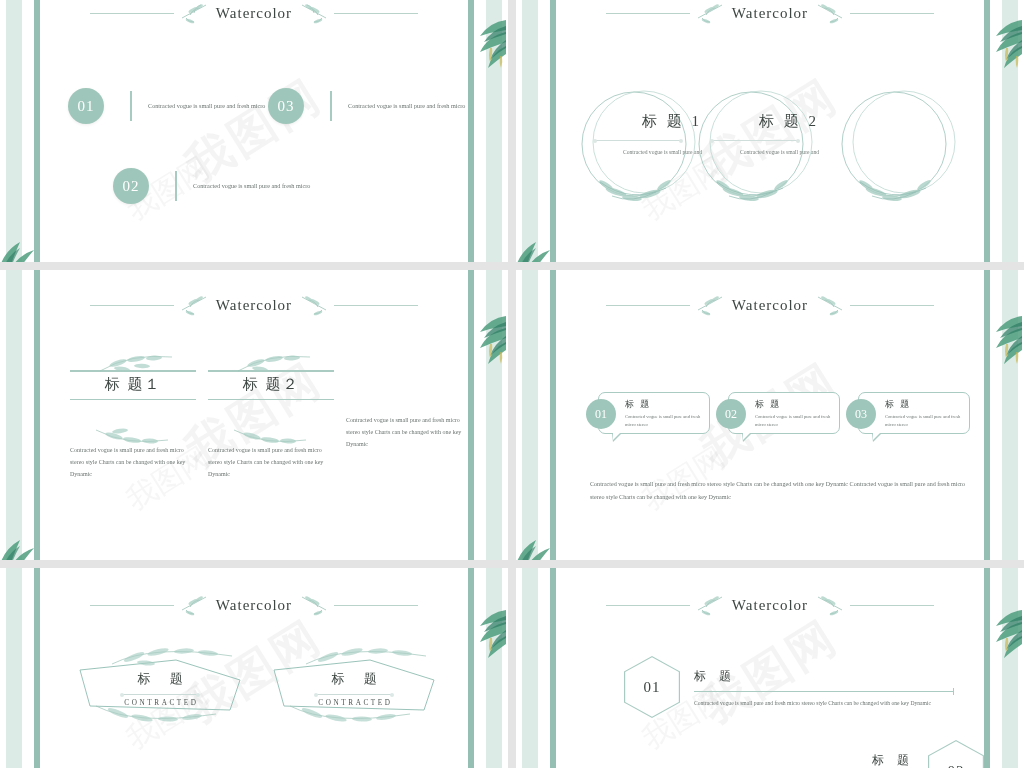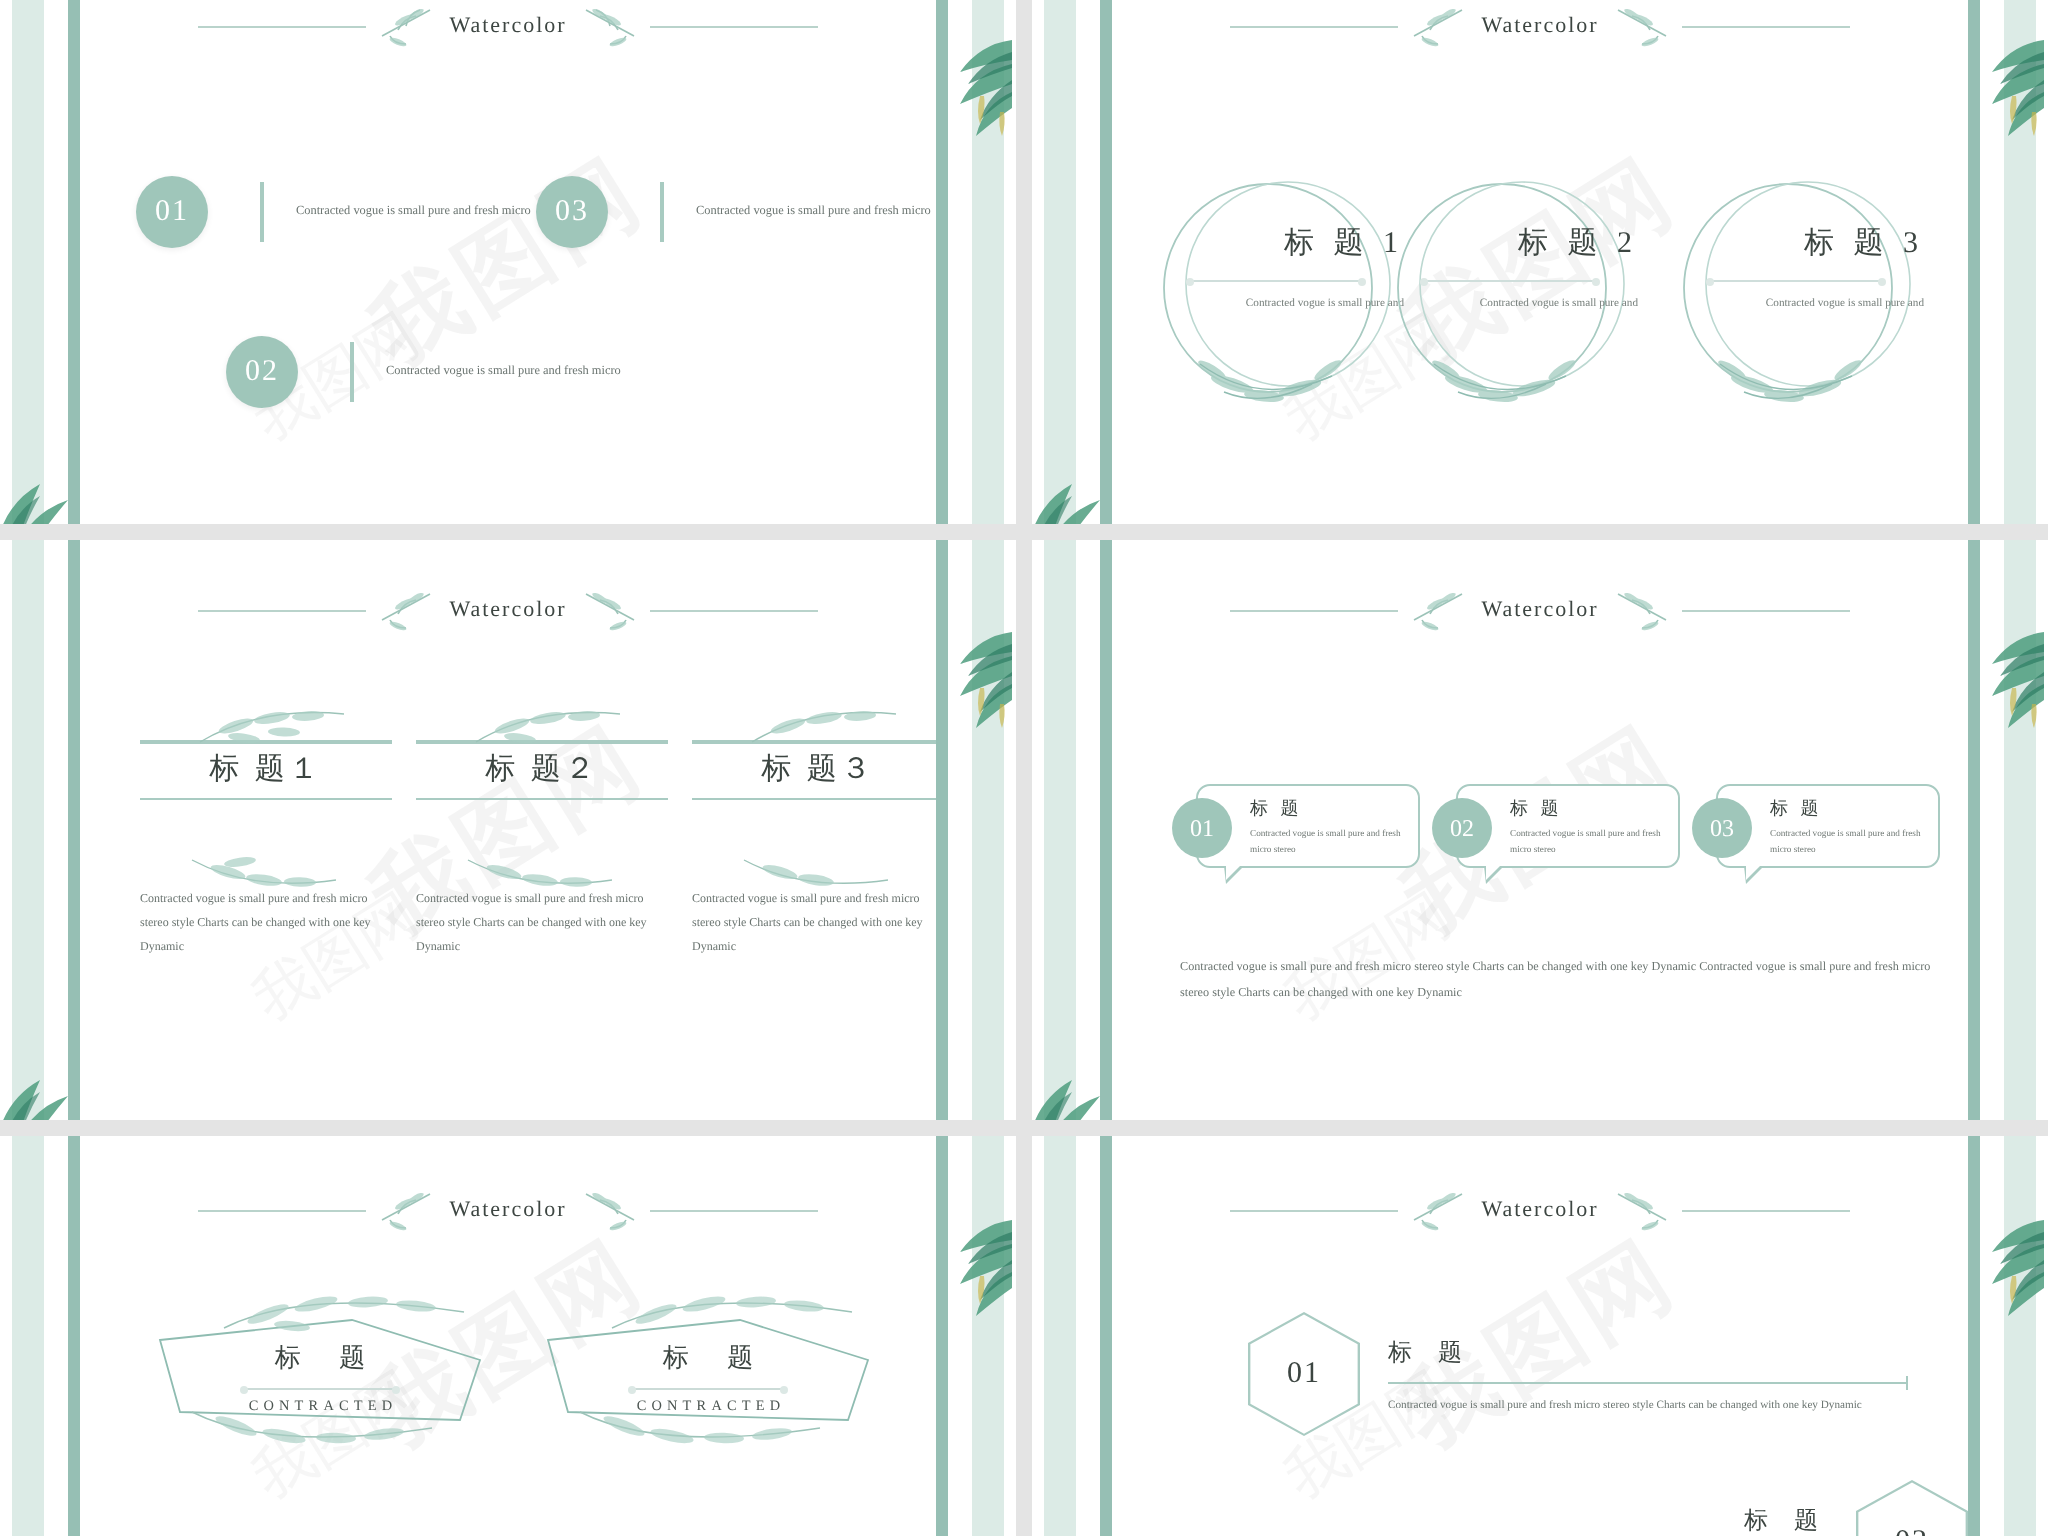--- a/index.html
+++ b/index.html
@@ -60,21 +60,21 @@
     font-family: "DejaVu Sans", sans-serif;
   }
   
   .hdr {
     position: absolute; left: 0; right: 0;
     display: flex; align-items: center; justify-content: center;
     gap: 6px;
   }
   .hdr .rule { height: 1px; background: #b9d3cb; width: 84px; }
   .hdr .ttl {
-    font-size: 11px; color: #3d4642; letter-spacing: 1px;
+    font-size: 15px; color: #3d4642; letter-spacing: 1px;
     font-family: "Liberation Serif", serif;
   }
   .sprig { flex: 0 0 auto; }
   
   .s1-item { position: absolute; display: flex; align-items: center; gap: 0; }
   .num-circle {
     width: 36px; height: 36px; border-radius: 50%;
     background: #9fc6ba; color: #ffffff;
     display: flex; align-items: center; justify-content: center;
     font-size: 15px; letter-spacing: 1px;
@@ -376,25 +376,20 @@
             <ellipse cx="58" cy="116" rx="10" ry="2.8" transform="rotate(6 58 116)"></ellipse>
             <ellipse cx="76" cy="112" rx="11" ry="3" transform="rotate(-16 76 112)"></ellipse>
             <ellipse cx="32" cy="103" rx="8" ry="2.4" transform="rotate(32 32 103)"></ellipse>
             <ellipse cx="90" cy="103" rx="8" ry="2.4" transform="rotate(-34 90 103)"></ellipse>
           </g>
           <g stroke="#8fbcb1" fill="none" stroke-width="0.7">
             <path d="M26 100 q30 22 66 6"></path>
               <path d="M38 114 q20 8 44 -4"></path>
           </g>
         </svg>
-        <div class="c-txt">
-          <div class="w-title">标 题 3</div>
-          <div class="w-hr"></div>
-          <div class="w-sub">Contracted vogue is small pure and</div>
-        </div>
       </div>
     </div>
 
     <svg class="leaf-tr" width="46" height="56" viewBox="0 0 46 56">
       <g fill="#4f9e7f" opacity=".85">
           <path d="M44 6 q-16 2 -26 16 q12 -4 26 -6 z"></path>
           <path d="M44 18 q-18 4 -26 20 q14 -6 26 -10 z"></path>
           <path d="M44 32 q-14 6 -18 22 q12 -10 18 -14 z"></path>
         </g>
       <g fill="#2e7d64" opacity=".7">
@@ -512,44 +507,20 @@
               <ellipse cx="26" cy="10" rx="9" ry="2.6" transform="rotate(16 26 10)"></ellipse>
               <ellipse cx="44" cy="14" rx="9" ry="2.6" transform="rotate(8 44 14)"></ellipse>
               <ellipse cx="62" cy="15" rx="8" ry="2.4" transform="rotate(2 62 15)"></ellipse>
             </g>
           </svg>
         </div>
         <div class="s3-body">Contracted vogue  is small pure and fresh micro stereo style Charts can be changed with one key Dynamic</div>
       </div>
 
       <div class="s3-col" style="left:306px; top:100px;">
-        <div class="s3-hdr">
-          <svg style="position:absolute;left:22px;top:-18px" width="90" height="22" viewBox="0 0 90 22">
-            <g stroke="#9cc3b8" fill="none" stroke-width="0.7">
-                <path d="M8 19 q30 -18 72 -14"></path>
-              </g>
-            <g fill="#a9cfc4" opacity=".7">
-              <ellipse cx="26" cy="11" rx="9" ry="2.6" transform="rotate(-18 26 11)"></ellipse>
-              <ellipse cx="44" cy="7" rx="9" ry="2.6" transform="rotate(-10 44 7)"></ellipse>
-              <ellipse cx="62" cy="6" rx="8" ry="2.4" transform="rotate(-4 62 6)"></ellipse>
-            </g>
-          </svg>
-          <div class="s3-line"></div>
-          <div class="s3-title">标 题３</div>
-          <div class="s3-line"></div>
-          <svg style="position:absolute;left:18px;top:56px" width="90" height="22" viewBox="0 0 90 22">
-            <g stroke="#9cc3b8" fill="none" stroke-width="0.7">
-                <path d="M8 4 q30 16 72 10"></path>
-              </g>
-            <g fill="#a9cfc4" opacity=".7">
-              <ellipse cx="26" cy="10" rx="9" ry="2.6" transform="rotate(16 26 10)"></ellipse>
-              <ellipse cx="44" cy="14" rx="9" ry="2.6" transform="rotate(8 44 14)"></ellipse>
-            </g>
-          </svg>
-        </div>
         <div class="s3-body">Contracted vogue  is small pure and fresh micro stereo style Charts can be changed with one key Dynamic</div>
       </div>
     </div>
 
     <svg class="leaf-tr" width="46" height="56" viewBox="0 0 46 56" style="top:40px">
       <g fill="#4f9e7f" opacity=".85">
           <path d="M44 6 q-16 2 -26 16 q12 -4 26 -6 z"></path>
           <path d="M44 18 q-18 4 -26 20 q14 -6 26 -10 z"></path>
           <path d="M44 32 q-14 6 -18 22 q12 -10 18 -14 z"></path>
         </g>

